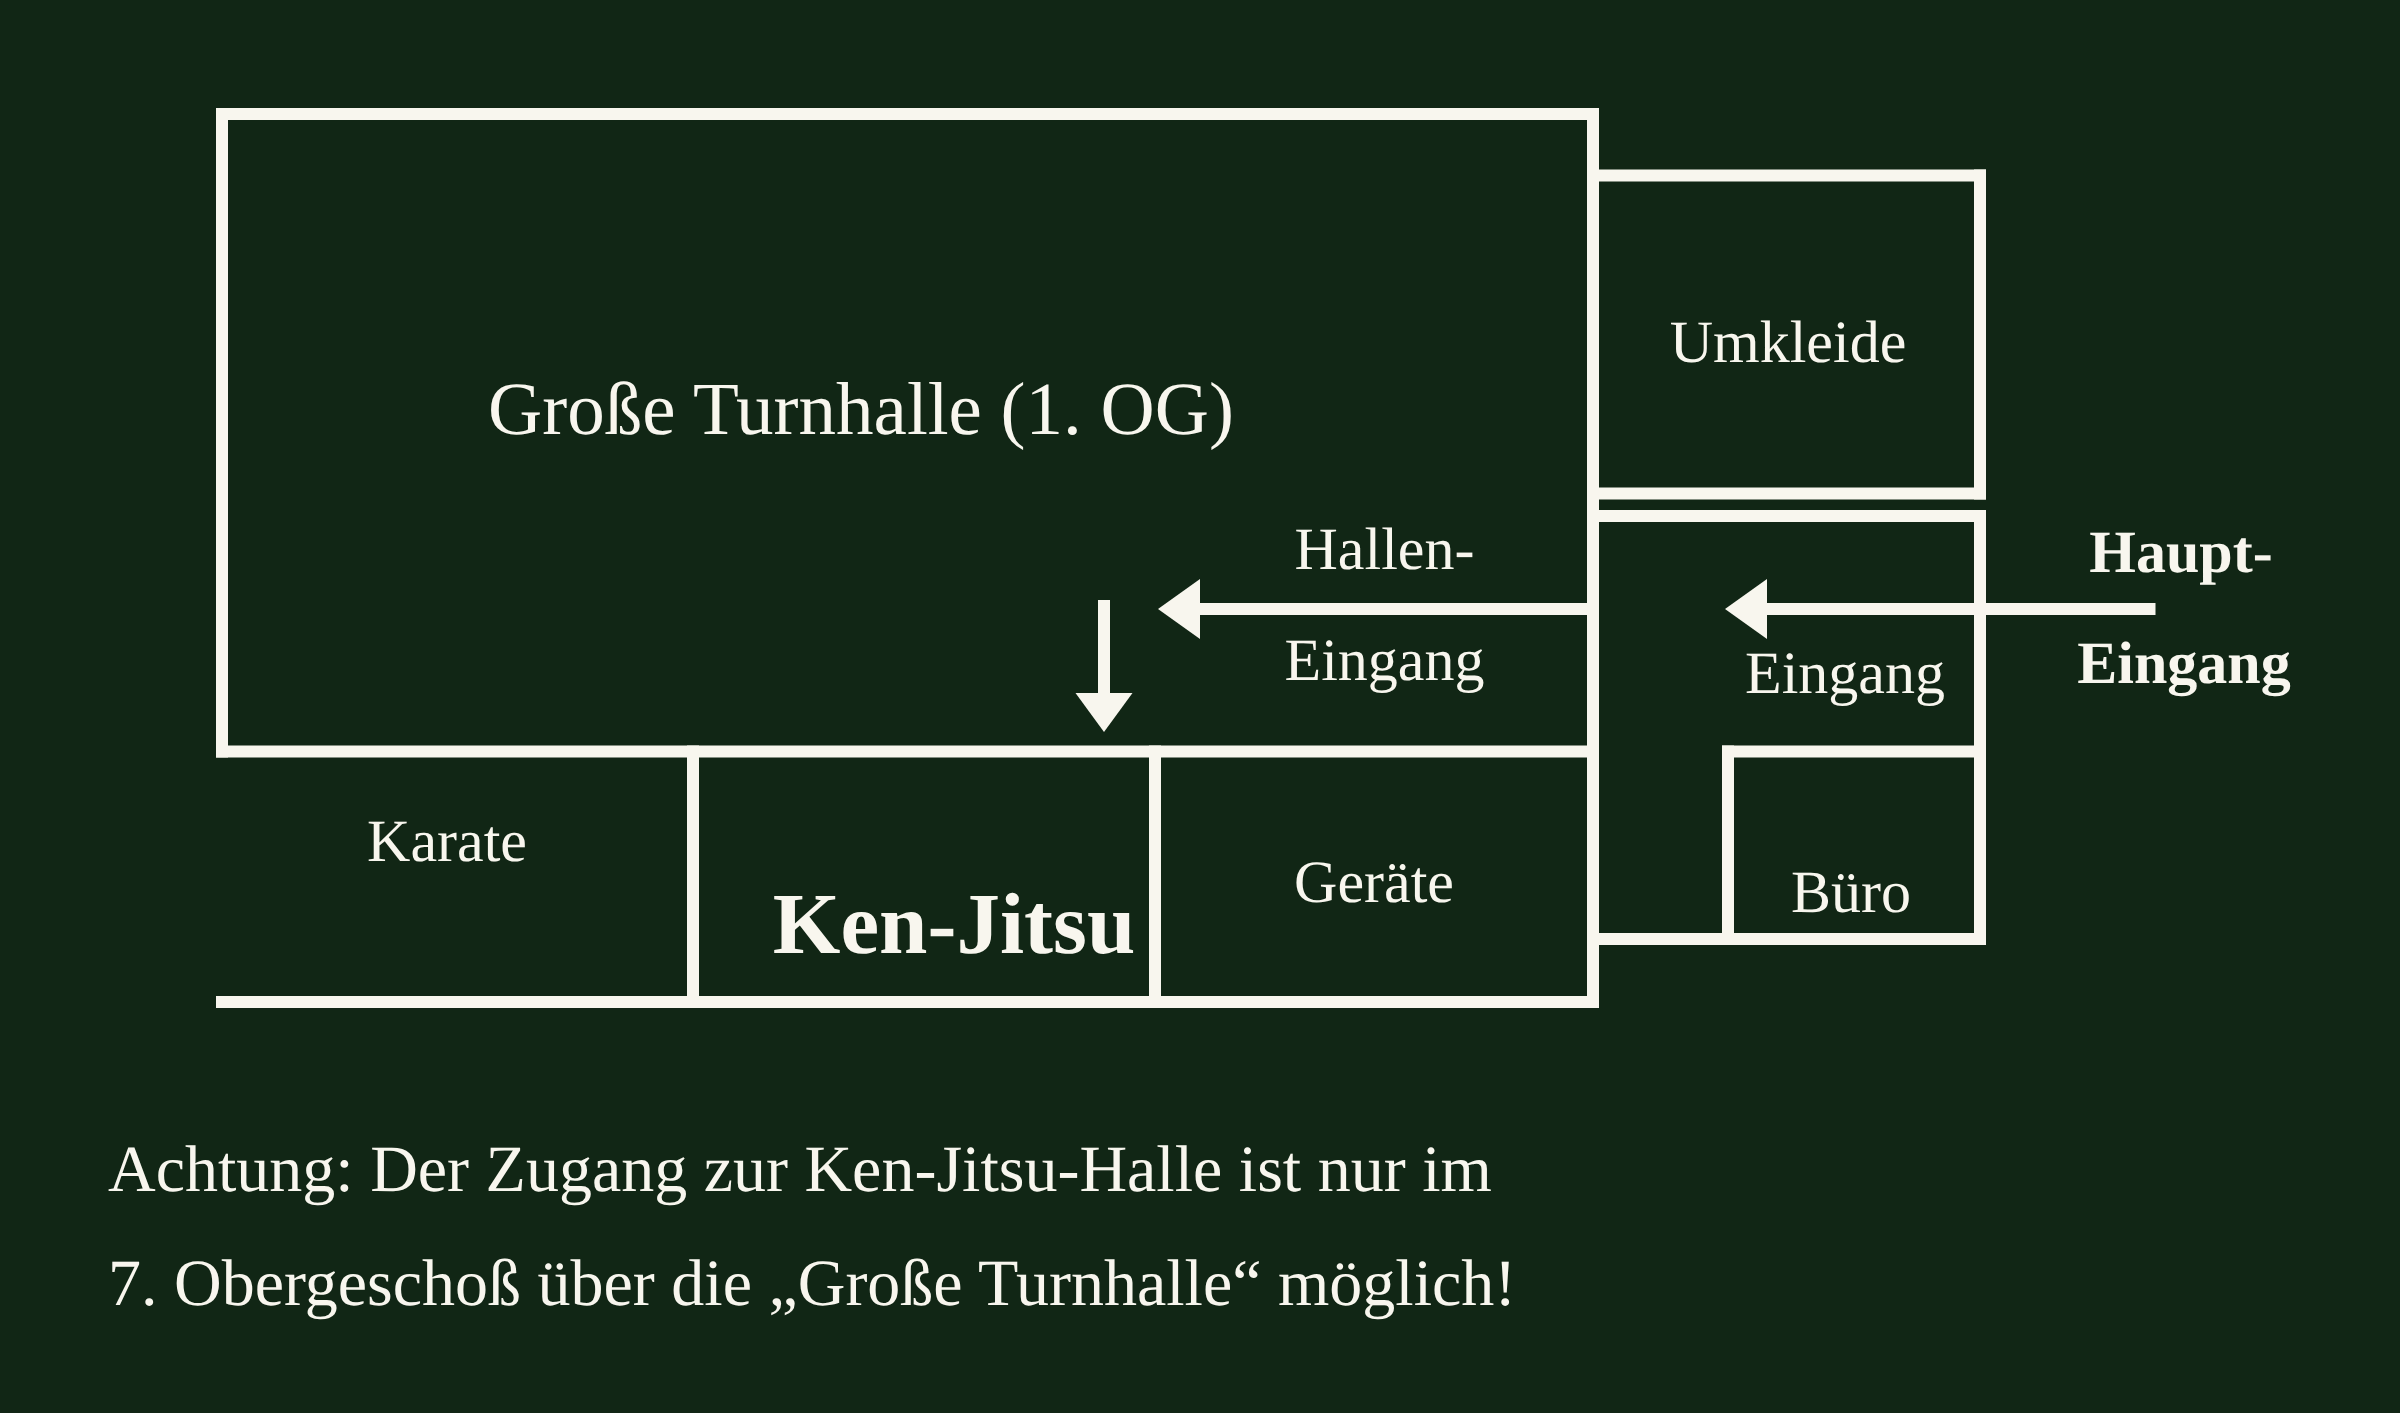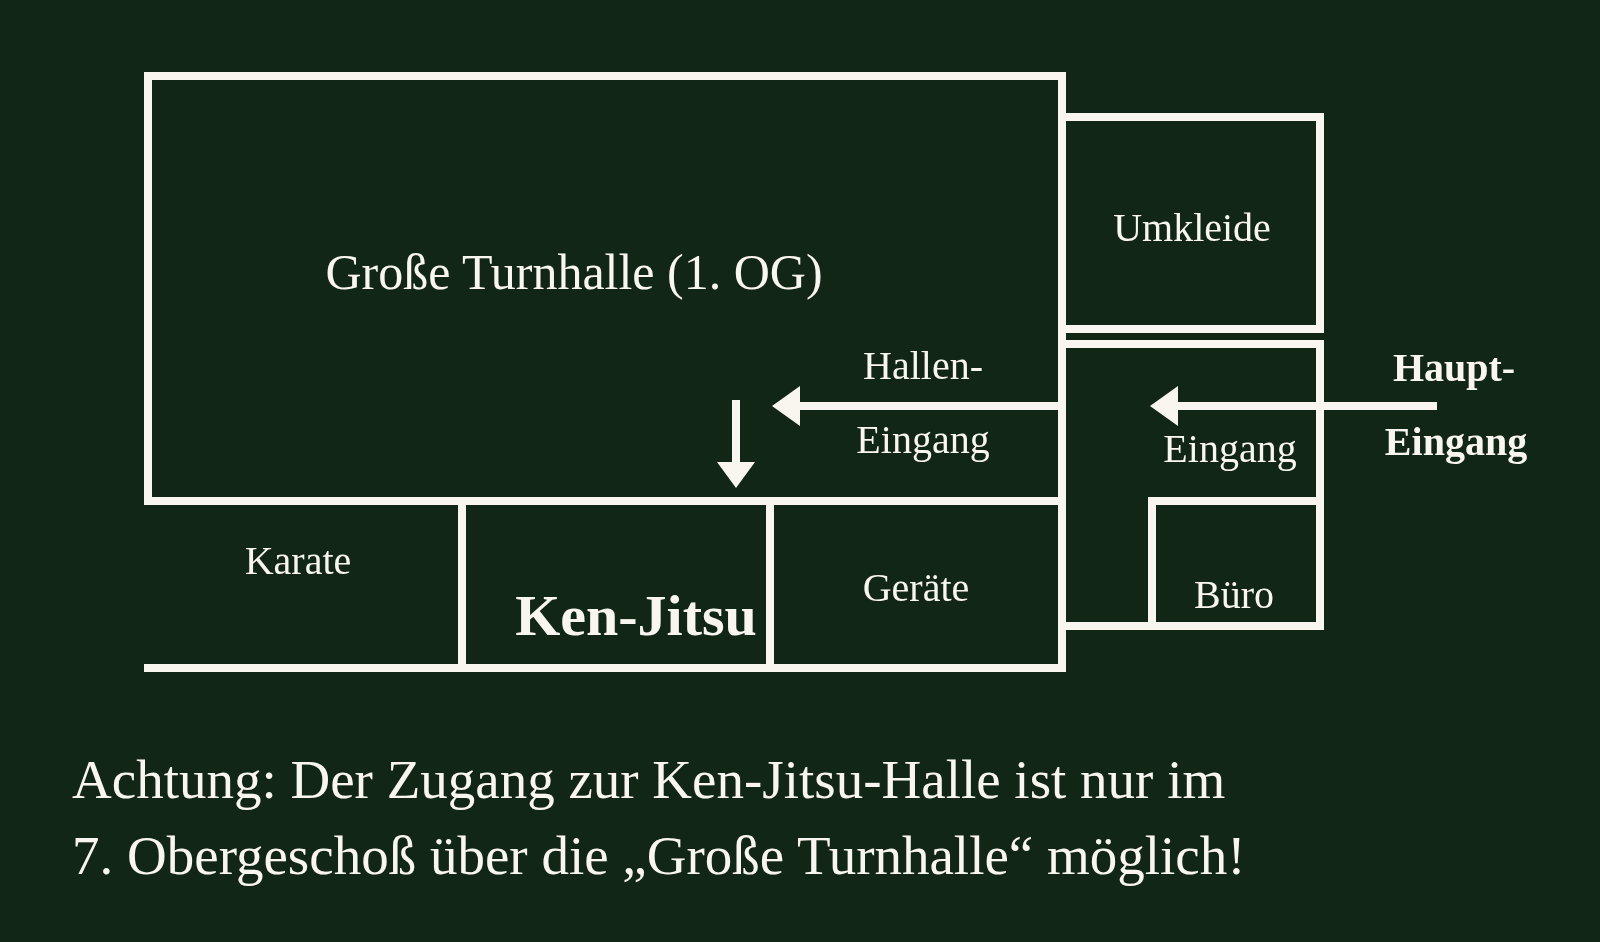--- a/index.html
+++ b/index.html
@@ -14,21 +14,21 @@
     white-space:nowrap;font-size:40px;line-height:1;
   }
   .lbl.big{font-size:50px;}
   .lbl.bold{font-weight:bold;}
   .lbl.kenjitsu{font-size:58px;font-weight:bold;}
   .tri{position:absolute;width:0;height:0;}
   .tri.left{border-top:20px solid transparent;border-bottom:20px solid transparent;border-right:28px solid #f8f6ee;}
   .tri.down{border-left:19px solid transparent;border-right:19px solid transparent;border-top:26px solid #f8f6ee;}
   .notice{
     position:absolute;left:72px;top:742px;
-    font-size:55px;line-height:76px;white-space:nowrap;
+    font-size:44px;line-height:76px;white-space:nowrap;
   }
 </style>
 </head>
 <body>
 
 <div class="canvas">
 
   <div class="wall" style="left:144px;top:72px;width:922px;height:8px;"></div>
   <div class="wall" style="left:144px;top:72px;width:8px;height:433px;"></div>
   <div class="wall" style="left:144px;top:497px;width:922px;height:8px;"></div>

